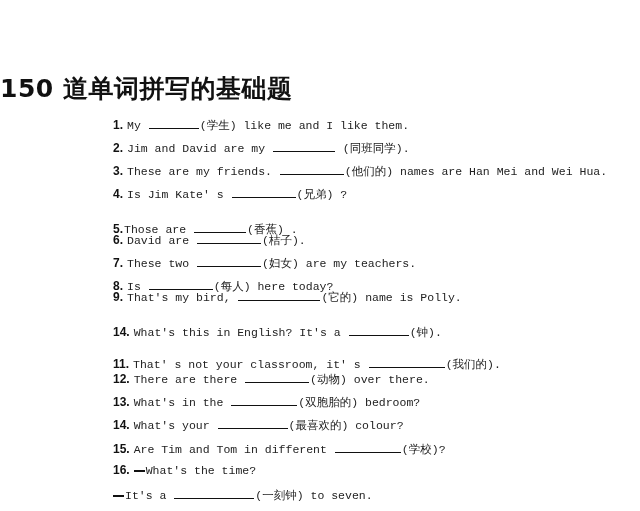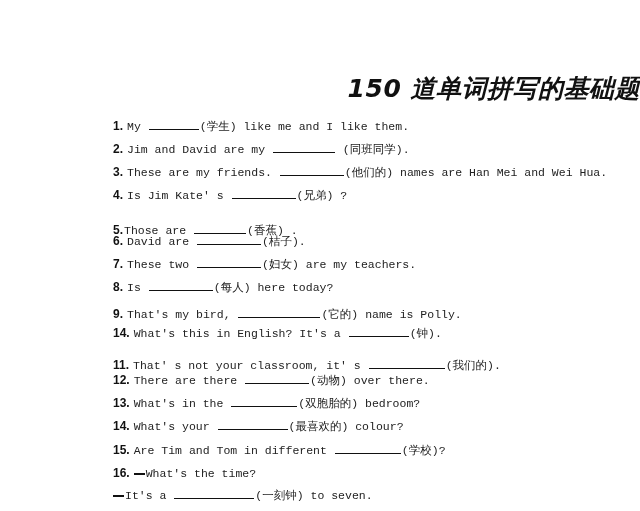--- a/index.html
+++ b/index.html
@@ -1,27 +1,27 @@
 <!DOCTYPE html>
 <html><head>
   <meta charset="utf-8">
   <style>
     html, body { margin: 0; padding: 0; }
     body {
       width: 640px; height: 511px; background: #ffffff; overflow: hidden;
       position: relative; color: #1a1a1a;
     }
     .title {
-      position: absolute; left: 0; top: 72px; width: 640px; text-align: right;
+      position: absolute; left: 0; top: 72px; width: 640px; text-align: left;
       font-family: "DejaVu Sans", sans-serif; font-weight: bold; font-size: 25px;
-      color: #111; letter-spacing: 0.5px; font-style: italic;
+      color: #111; letter-spacing: 0.5px;
     }
     .q {
       position: absolute; left: 113px; height: 16px; white-space: nowrap;
-      font-family: "Liberation Mono", monospace; font-size: 11.5px; line-height: 20px;
+      font-family: "Liberation Mono", monospace; font-size: 11.5px; line-height: 15px;
       color: #222;
     }
     .num {
       font-family: "Liberation Sans", sans-serif; font-weight: bold; font-size: 12px;
       color: #111; margin-right: 4px;
     }
     .num.tight { margin-right: 1px; }
     .blank {
       display: inline-block; border-bottom: 1px solid #111; height: 12px;
       vertical-align: baseline; margin: 0 1px;
@@ -61,21 +61,21 @@
 </div>
 
 <div class="q" style="top:254px">
   <span class="num">7.</span><span>These two </span><span class="blank" style="width:64px"></span><span>(妇女) are my teachers.</span>
 </div>
 
 <div class="q" style="top:277px">
   <span class="num">8.</span><span>Is </span><span class="blank" style="width:64px"></span><span>(每人) here today?</span>
 </div>
 
-<div class="q" style="top:304px">
+<div class="q" style="top:288px">
   <span class="num">9.</span><span>That's my bird, </span><span class="blank" style="width:82px"></span><span>(它的) name is Polly.</span>
 </div>
 
 <div class="q" style="top:323px">
   <span class="num">14.</span><span>What's this in English? It's a </span><span class="blank" style="width:60px"></span><span>(钟).</span>
 </div>
 
 <div class="q" style="top:355px">
   <span class="num">11.</span><span>That' s not your classroom, it' s </span><span class="blank" style="width:76px"></span><span>(我们的).</span>
 </div>

